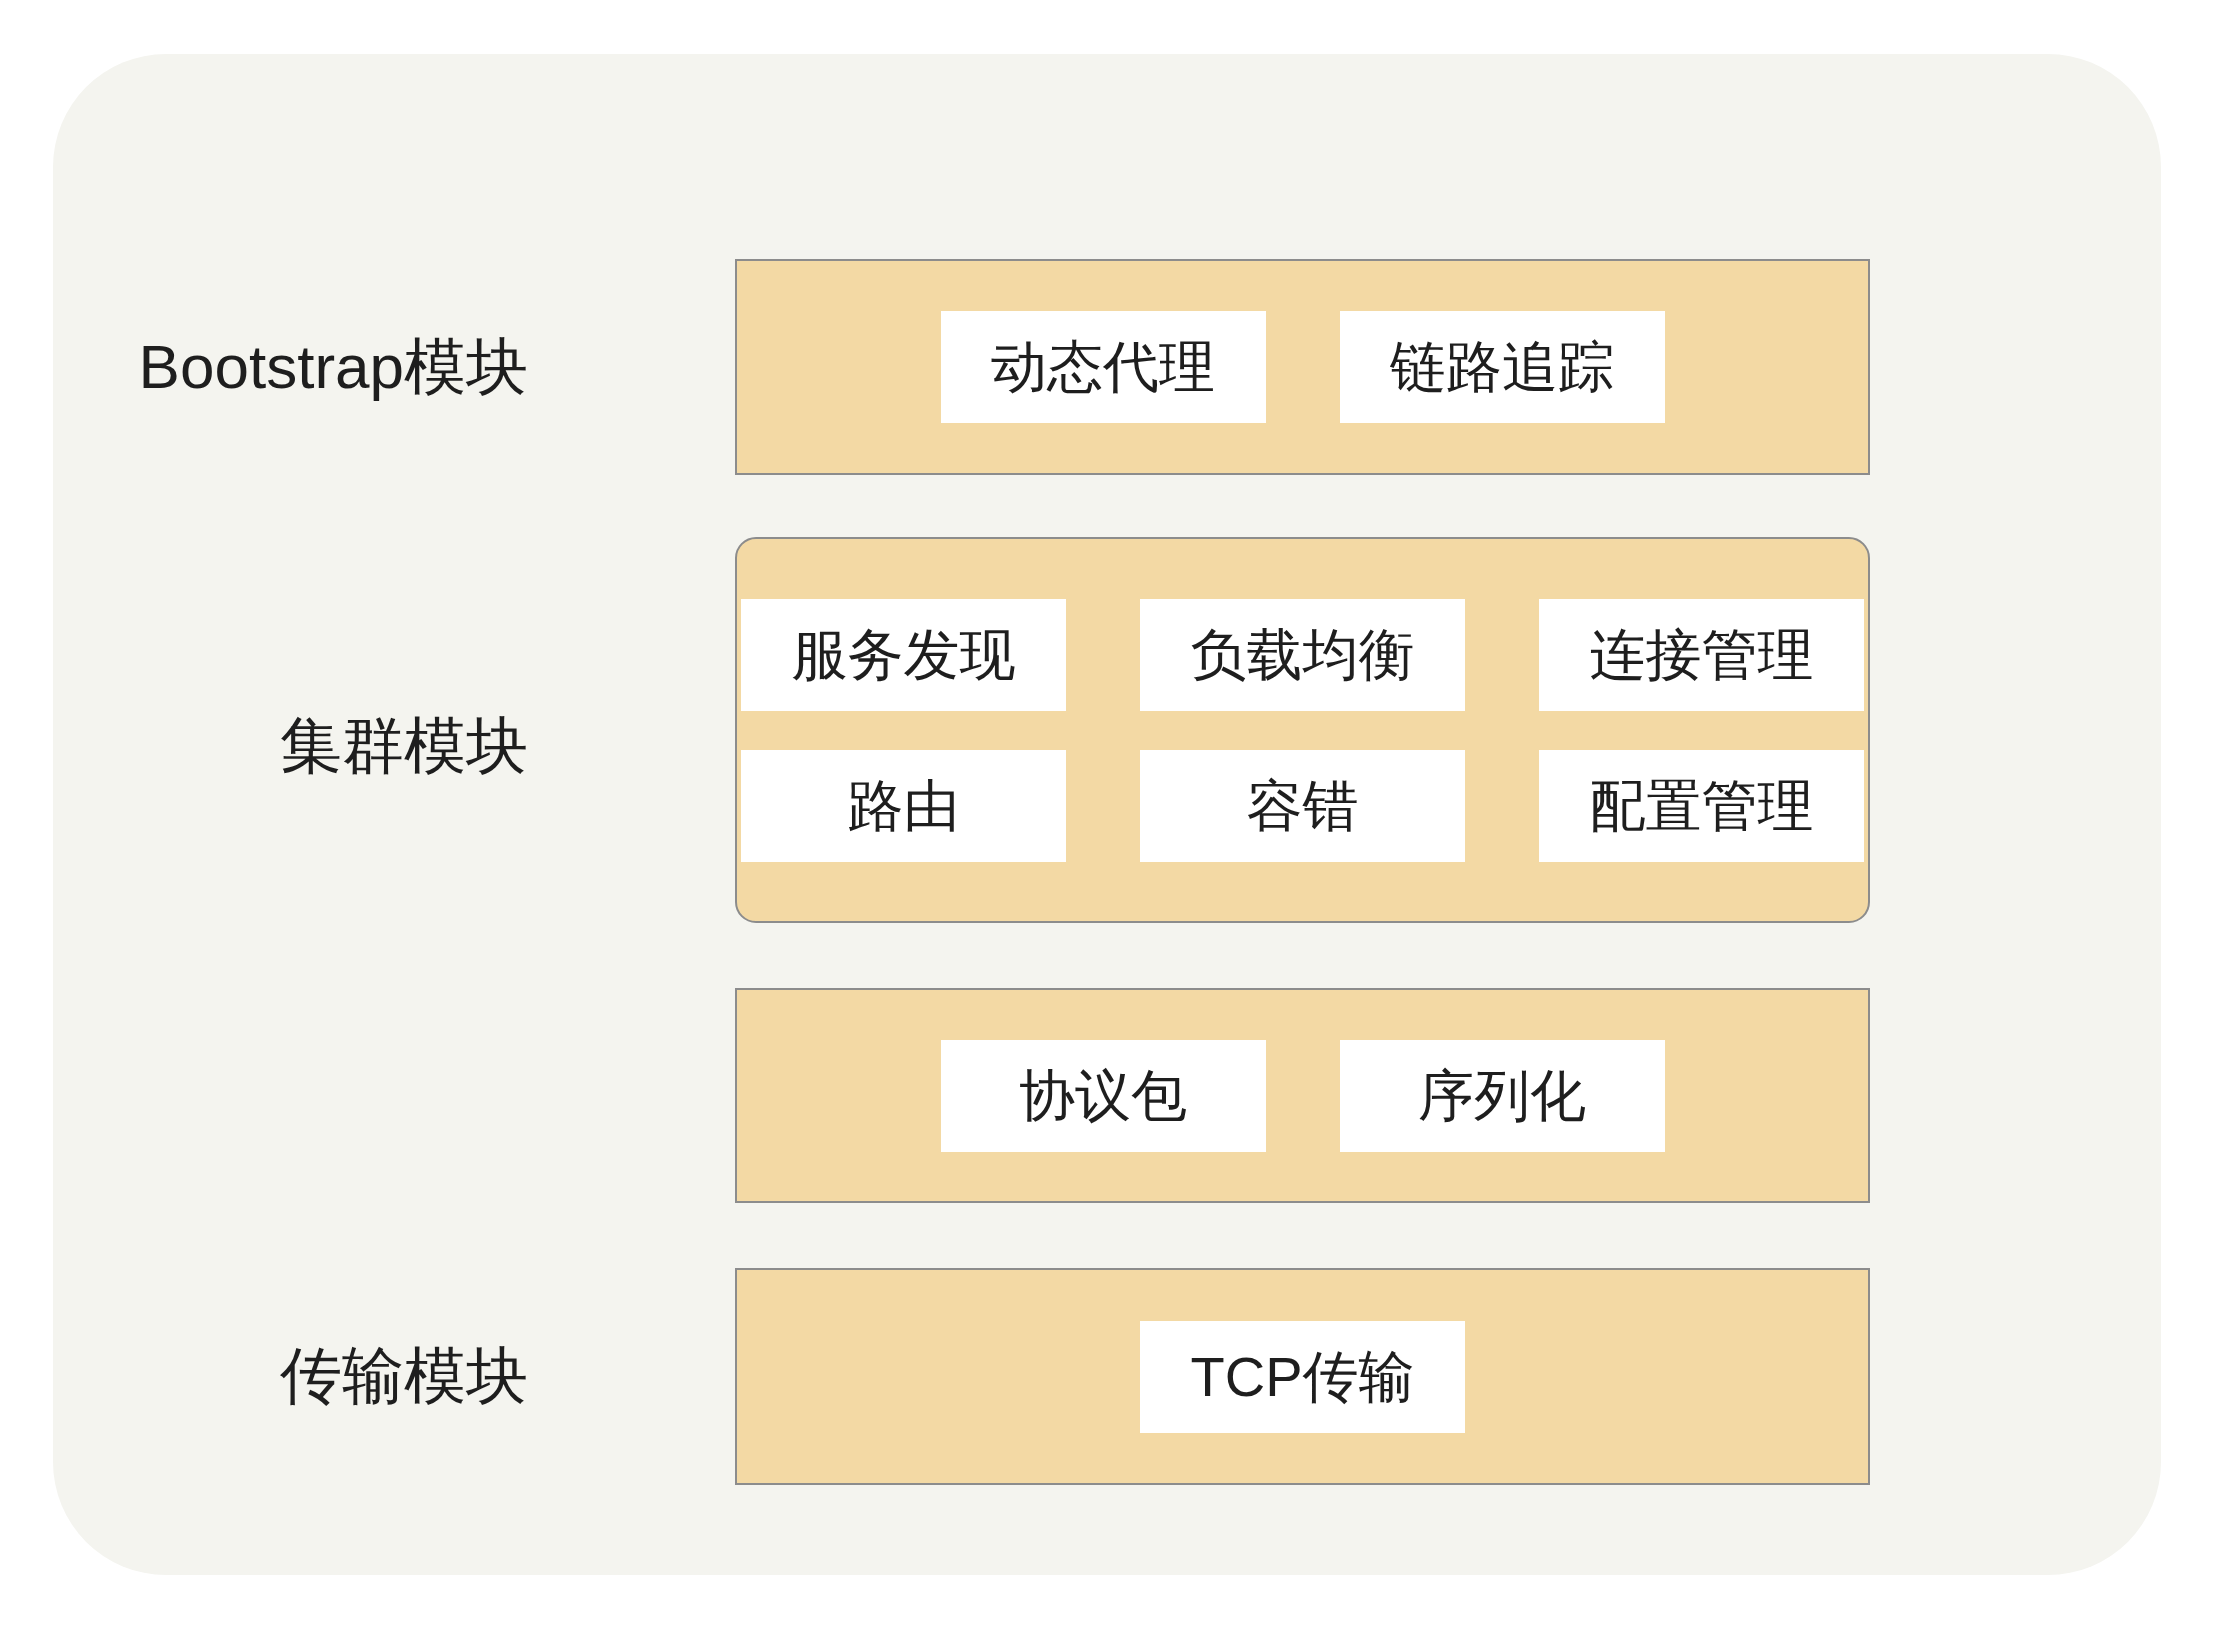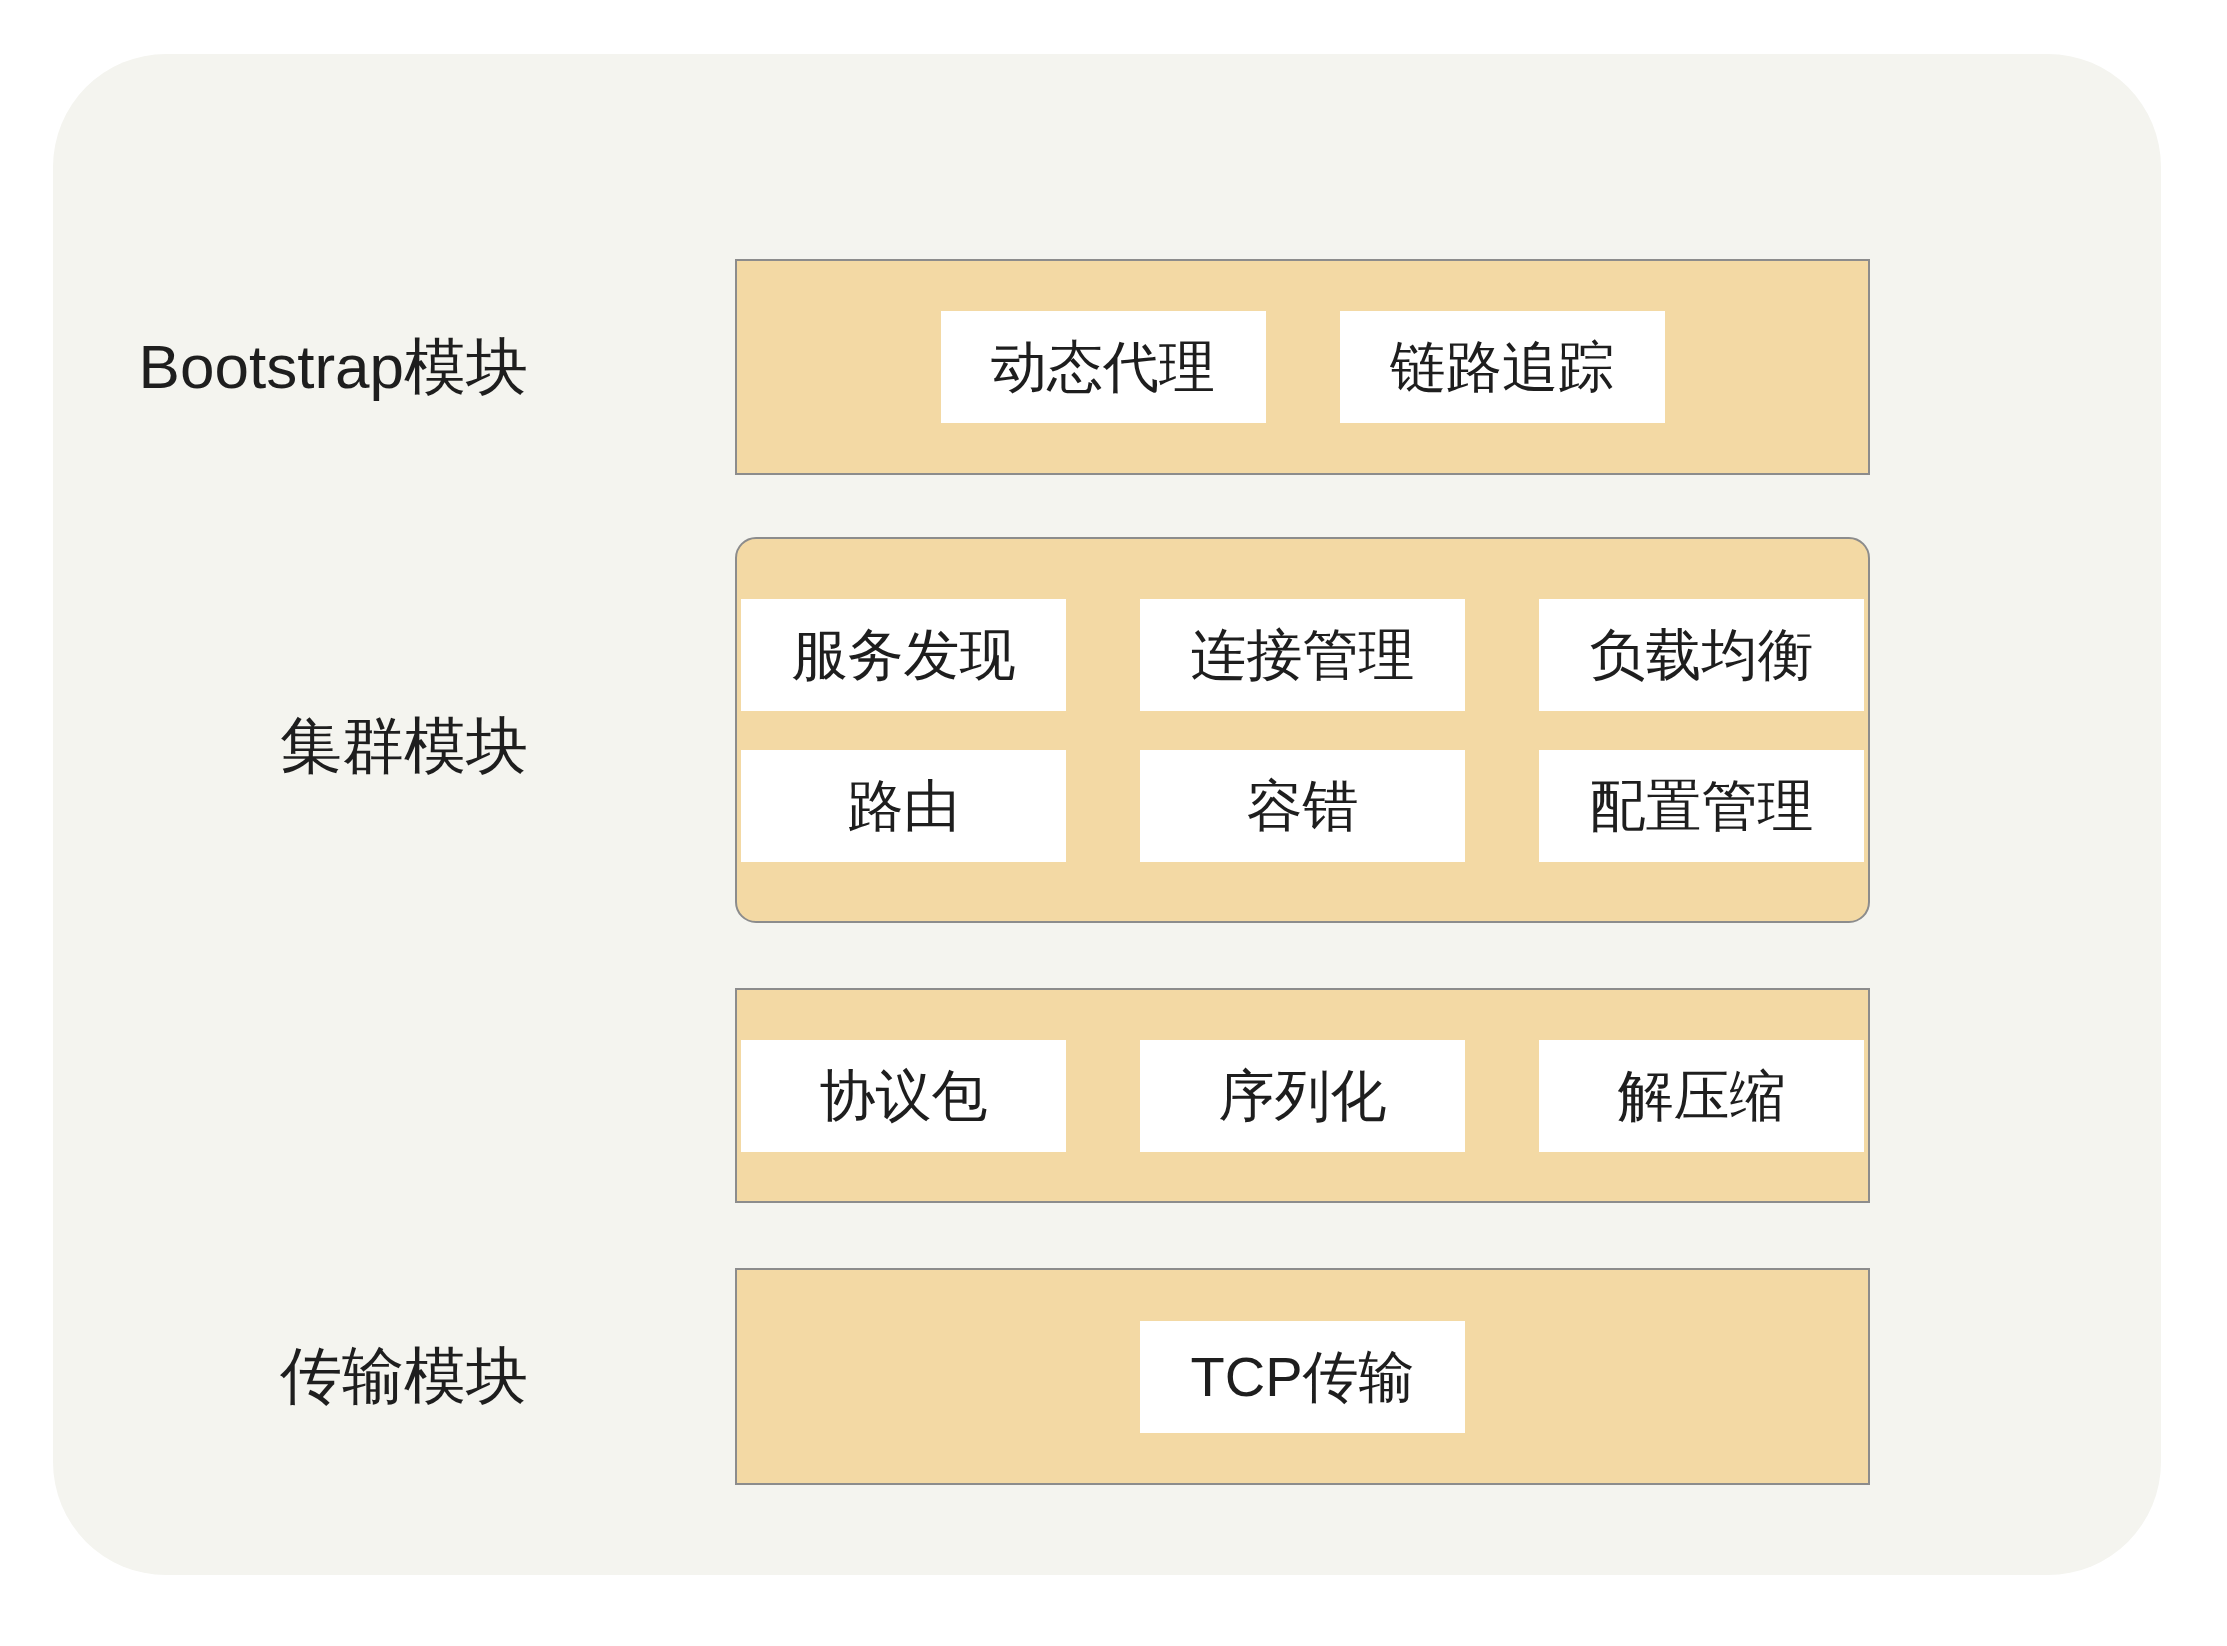--- a/index.html
+++ b/index.html
@@ -76,31 +76,30 @@
 
   <div class="layer-label label-1">Bootstrap模块</div>
   <div class="band band-1">
     <div class="module-box">动态代理</div>
     <div class="module-box">链路追踪</div>
   </div>
 
   <div class="layer-label label-2">集群模块</div>
   <div class="band band-2">
     <div class="module-box">服务发现</div>
+    <div class="module-box">负载均衡</div>
     <div class="module-box">连接管理</div>
-    <div class="module-box">负载均衡</div>
     <div class="module-box">路由</div>
     <div class="module-box">容错</div>
     <div class="module-box">配置管理</div>
   </div>
 
   <div class="band band-3">
     <div class="module-box">协议包</div>
     <div class="module-box">序列化</div>
-    <div class="module-box">解压缩</div>
   </div>
 
   <div class="layer-label label-4">传输模块</div>
   <div class="band band-4">
     <div class="module-box">TCP传输</div>
   </div>
 
 </div>
 
 

